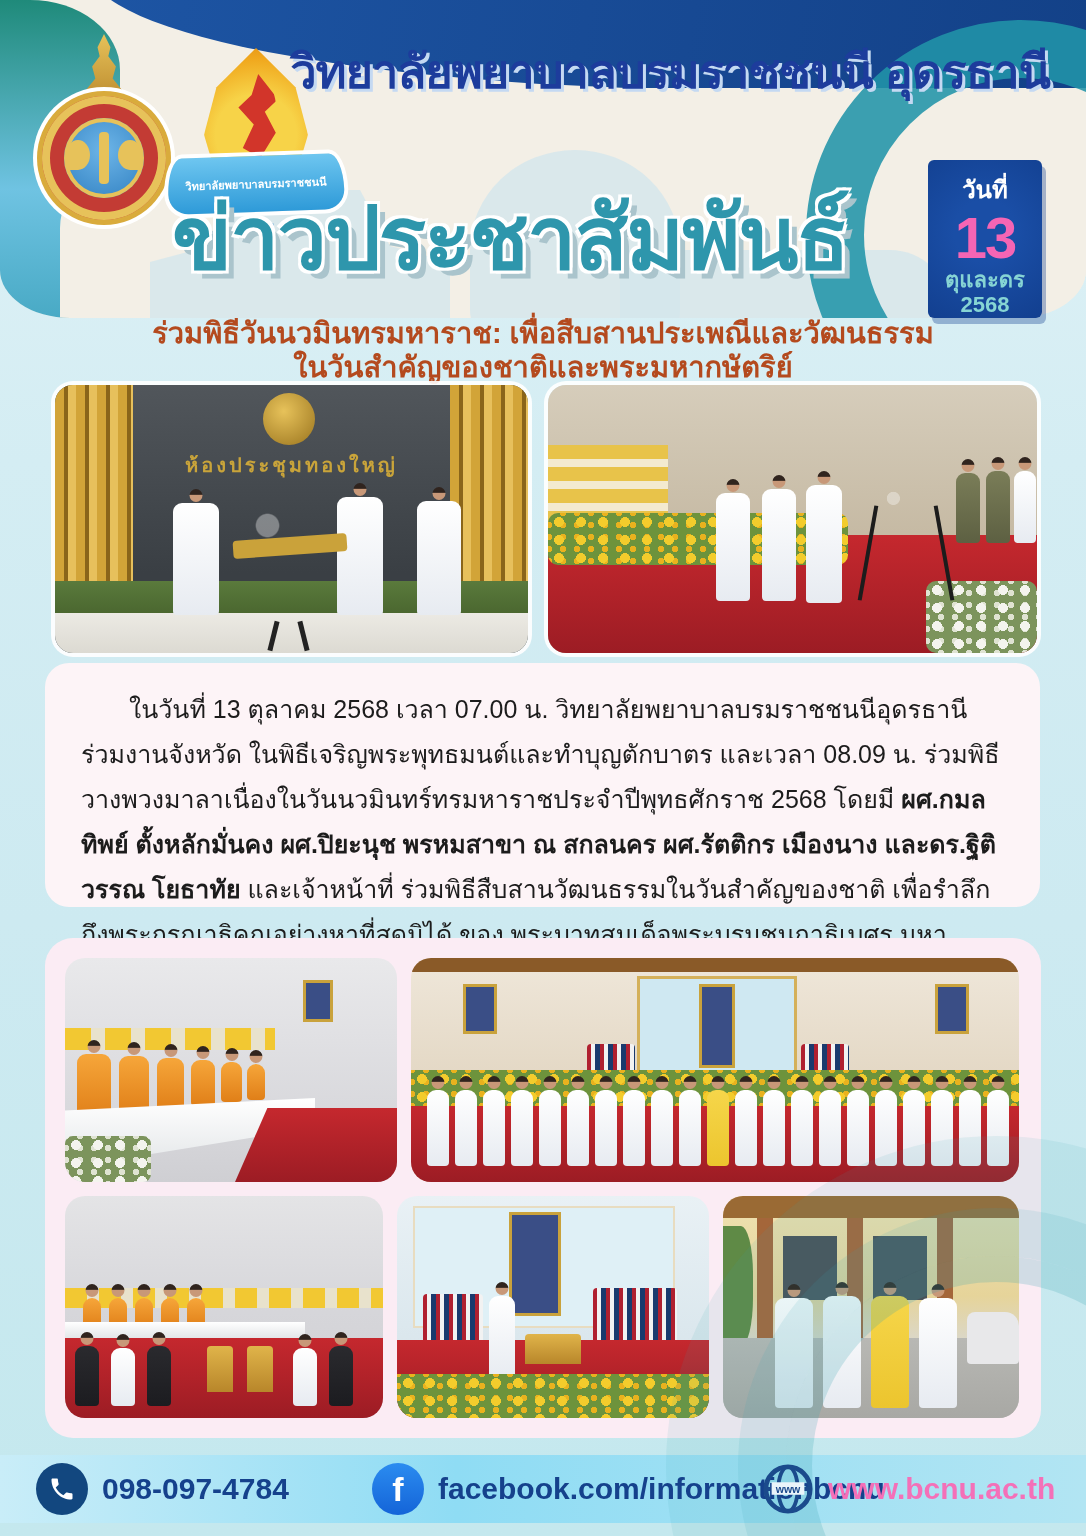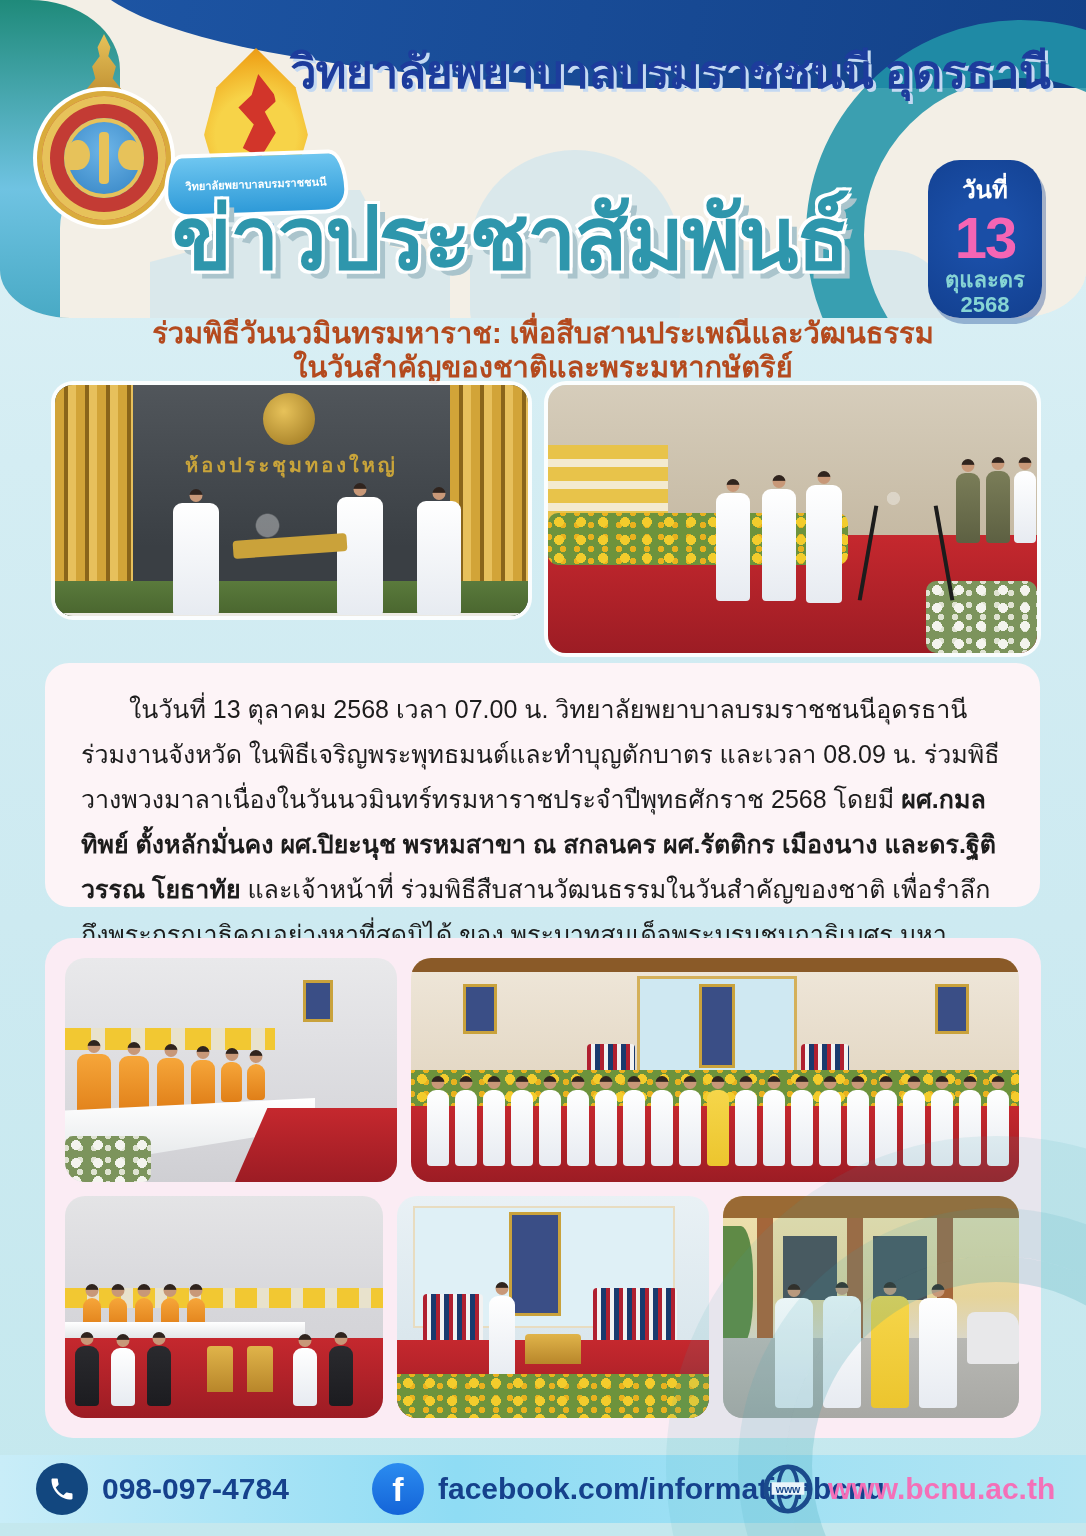--- a/index.html
+++ b/index.html
@@ -62,21 +62,21 @@
             text-shadow:3px 3px 0 #c4d9f2; }
   .faculty-name { position:absolute; left:300px; top:100px; width:770px; text-align:center;
             font-size:38px; font-weight:bold; color:#ee12a0;
             text-shadow:3px 3px 0 #1d3c9c; }
   .news-banner { position:absolute; left:130px; top:168px; width:760px; text-align:center;
             font-size:88px; font-weight:bold; color:#2e96ac; letter-spacing:-2px;
             text-shadow:-3px -3px 0 #fff,3px -3px 0 #fff,-3px 3px 0 #fff,3px 3px 0 #fff,8px 8px 0 #aac4cc; }
 
   .date-badge { position:absolute; left:928px; top:160px; width:114px; height:158px;
             background:radial-gradient(circle at 50% 45%,#1a4ea6 30%,#123f8f);
-            border-radius:32px; text-align:center; box-shadow:4px 6px 0 rgba(18,63,143,.35); }
+            border-radius:6px; text-align:center; box-shadow:4px 6px 0 rgba(18,63,143,.35); }
   .db-label { margin-top:10px; color:#fff; font-size:24px; font-weight:bold; }
   .db-day   { color:#f565b4; font-size:58px; font-weight:bold; line-height:58px; letter-spacing:-2px; }
   .db-month { color:#86d4d4; font-size:22px; font-weight:bold; line-height:26px; }
   .db-year  { color:#86d4d4; font-size:22px; font-weight:bold; line-height:24px; }
 
   .headline { position:absolute; left:43px; top:316px; width:1000px; text-align:center;
             font-size:29px; font-weight:bold; color:#b44a1e; line-height:34px; }
 
   
   .photo { position:absolute; border-radius:18px; overflow:hidden; background:#888; }
@@ -168,21 +168,21 @@
     <div class="db-day">13</div>
     <div class="db-month">ตุและดร</div>
     <div class="db-year">2568</div>
   </div>
 
   <div class="headline">
     <div>ร่วมพิธีวันนวมินทรมหาราช: เพื่อสืบสานประเพณีและวัฒนธรรม</div>
     <div>ในวันสำคัญของชาติและพระมหากษัตริย์</div>
   </div>
 
-  <div class="photo bordered" style="left:55px;top:385px;width:473px;height:231px;background:linear-gradient(180deg,#51565b,#3a3f44 70%,#3a3f44);">
+  <div class="photo bordered" style="left:55px;top:385px;width:473px;height:268px;background:linear-gradient(180deg,#51565b,#3a3f44 70%,#3a3f44);">
     <div class="slats" style="left:0;top:0;width:78px;height:200px;"></div>
     <div class="slats" style="right:0;top:0;width:78px;height:200px;"></div>
     <div style="position:absolute;left:208px;top:8px;width:52px;height:52px;border-radius:50%;background:radial-gradient(circle at 40% 35%,#e7c25a,#9a741e);"></div>
     <div style="position:absolute;left:0;top:64px;width:100%;text-align:center;color:#c9a43a;font-size:20px;font-weight:bold;letter-spacing:3px;">ห้องประชุมทองใหญ่</div>
     <div style="position:absolute;left:0;top:196px;width:100%;height:36px;background:linear-gradient(180deg,#5a7a3c,#49652e);"></div>
     <div style="position:absolute;left:0;top:228px;width:100%;height:40px;background:linear-gradient(180deg,#eceae4,#dcdad2);"></div>
     <div class="fig" style="left:118px;top:118px;width:46px;height:112px;"></div>
     <div class="fig" style="left:282px;top:112px;width:46px;height:118px;"></div>
     <div class="fig" style="left:362px;top:116px;width:44px;height:114px;"></div>
     <div class="wreath" style="left:160px;top:88px;width:150px;height:150px;"></div>

